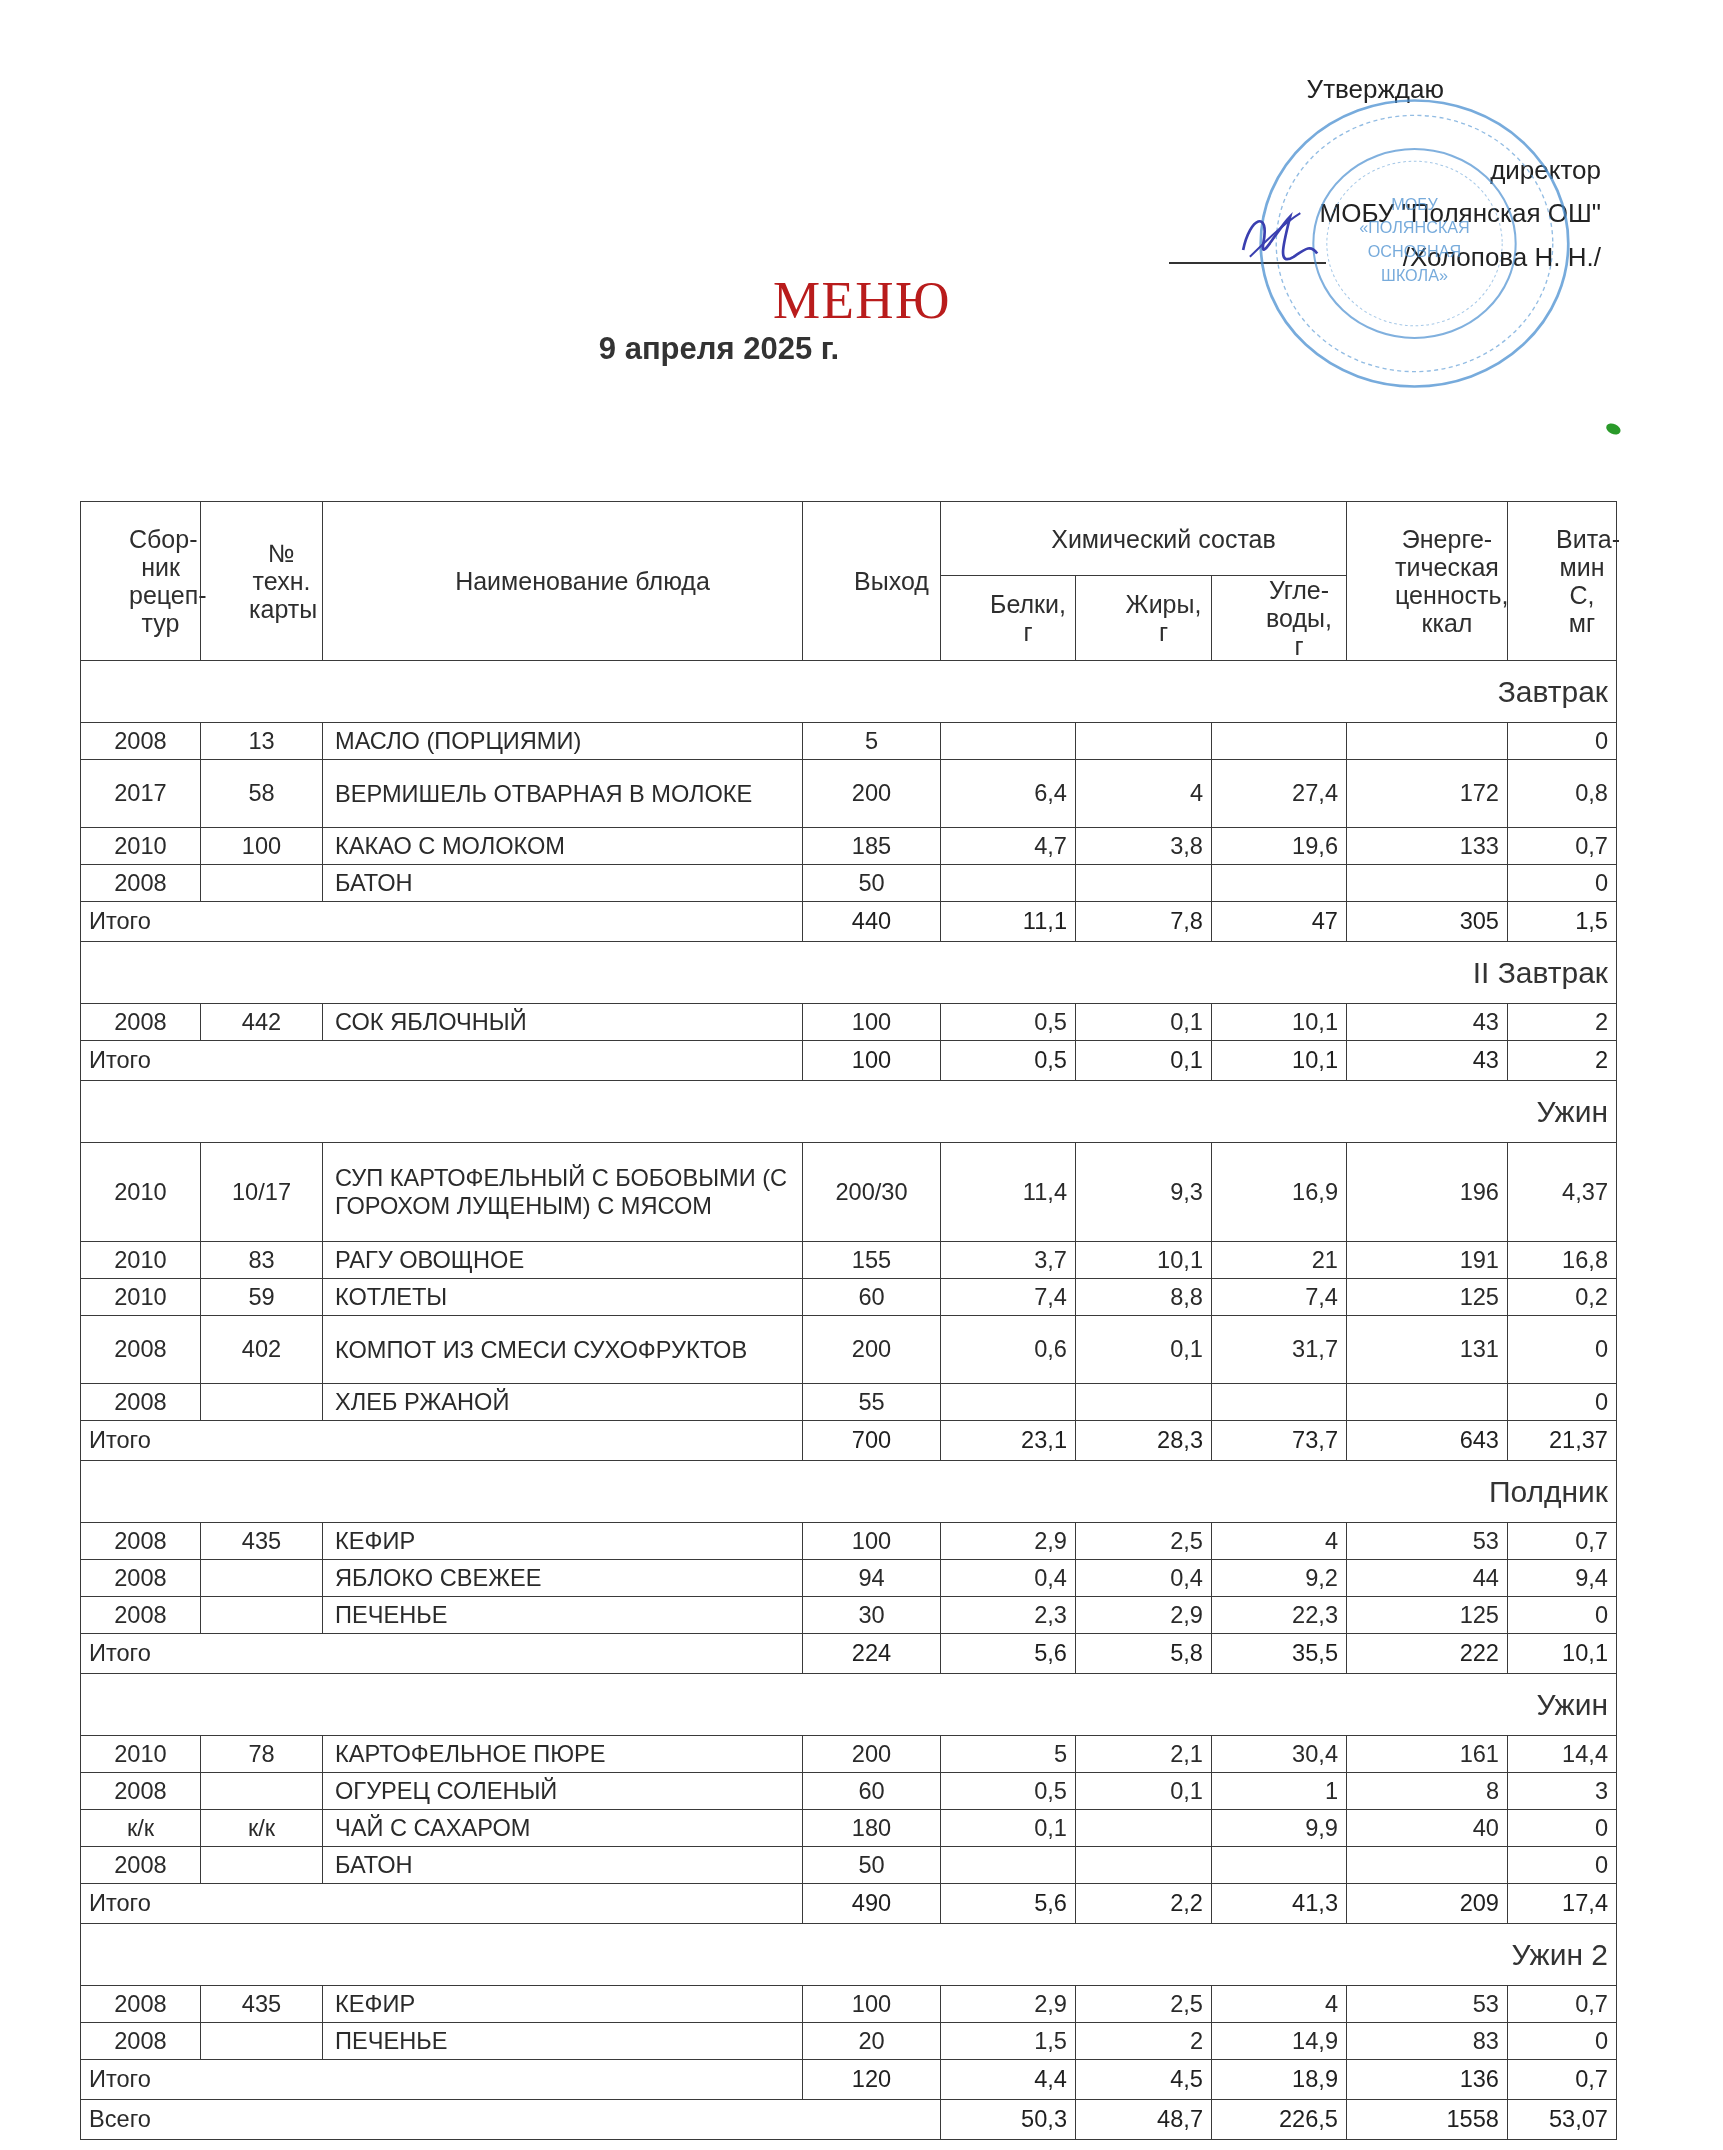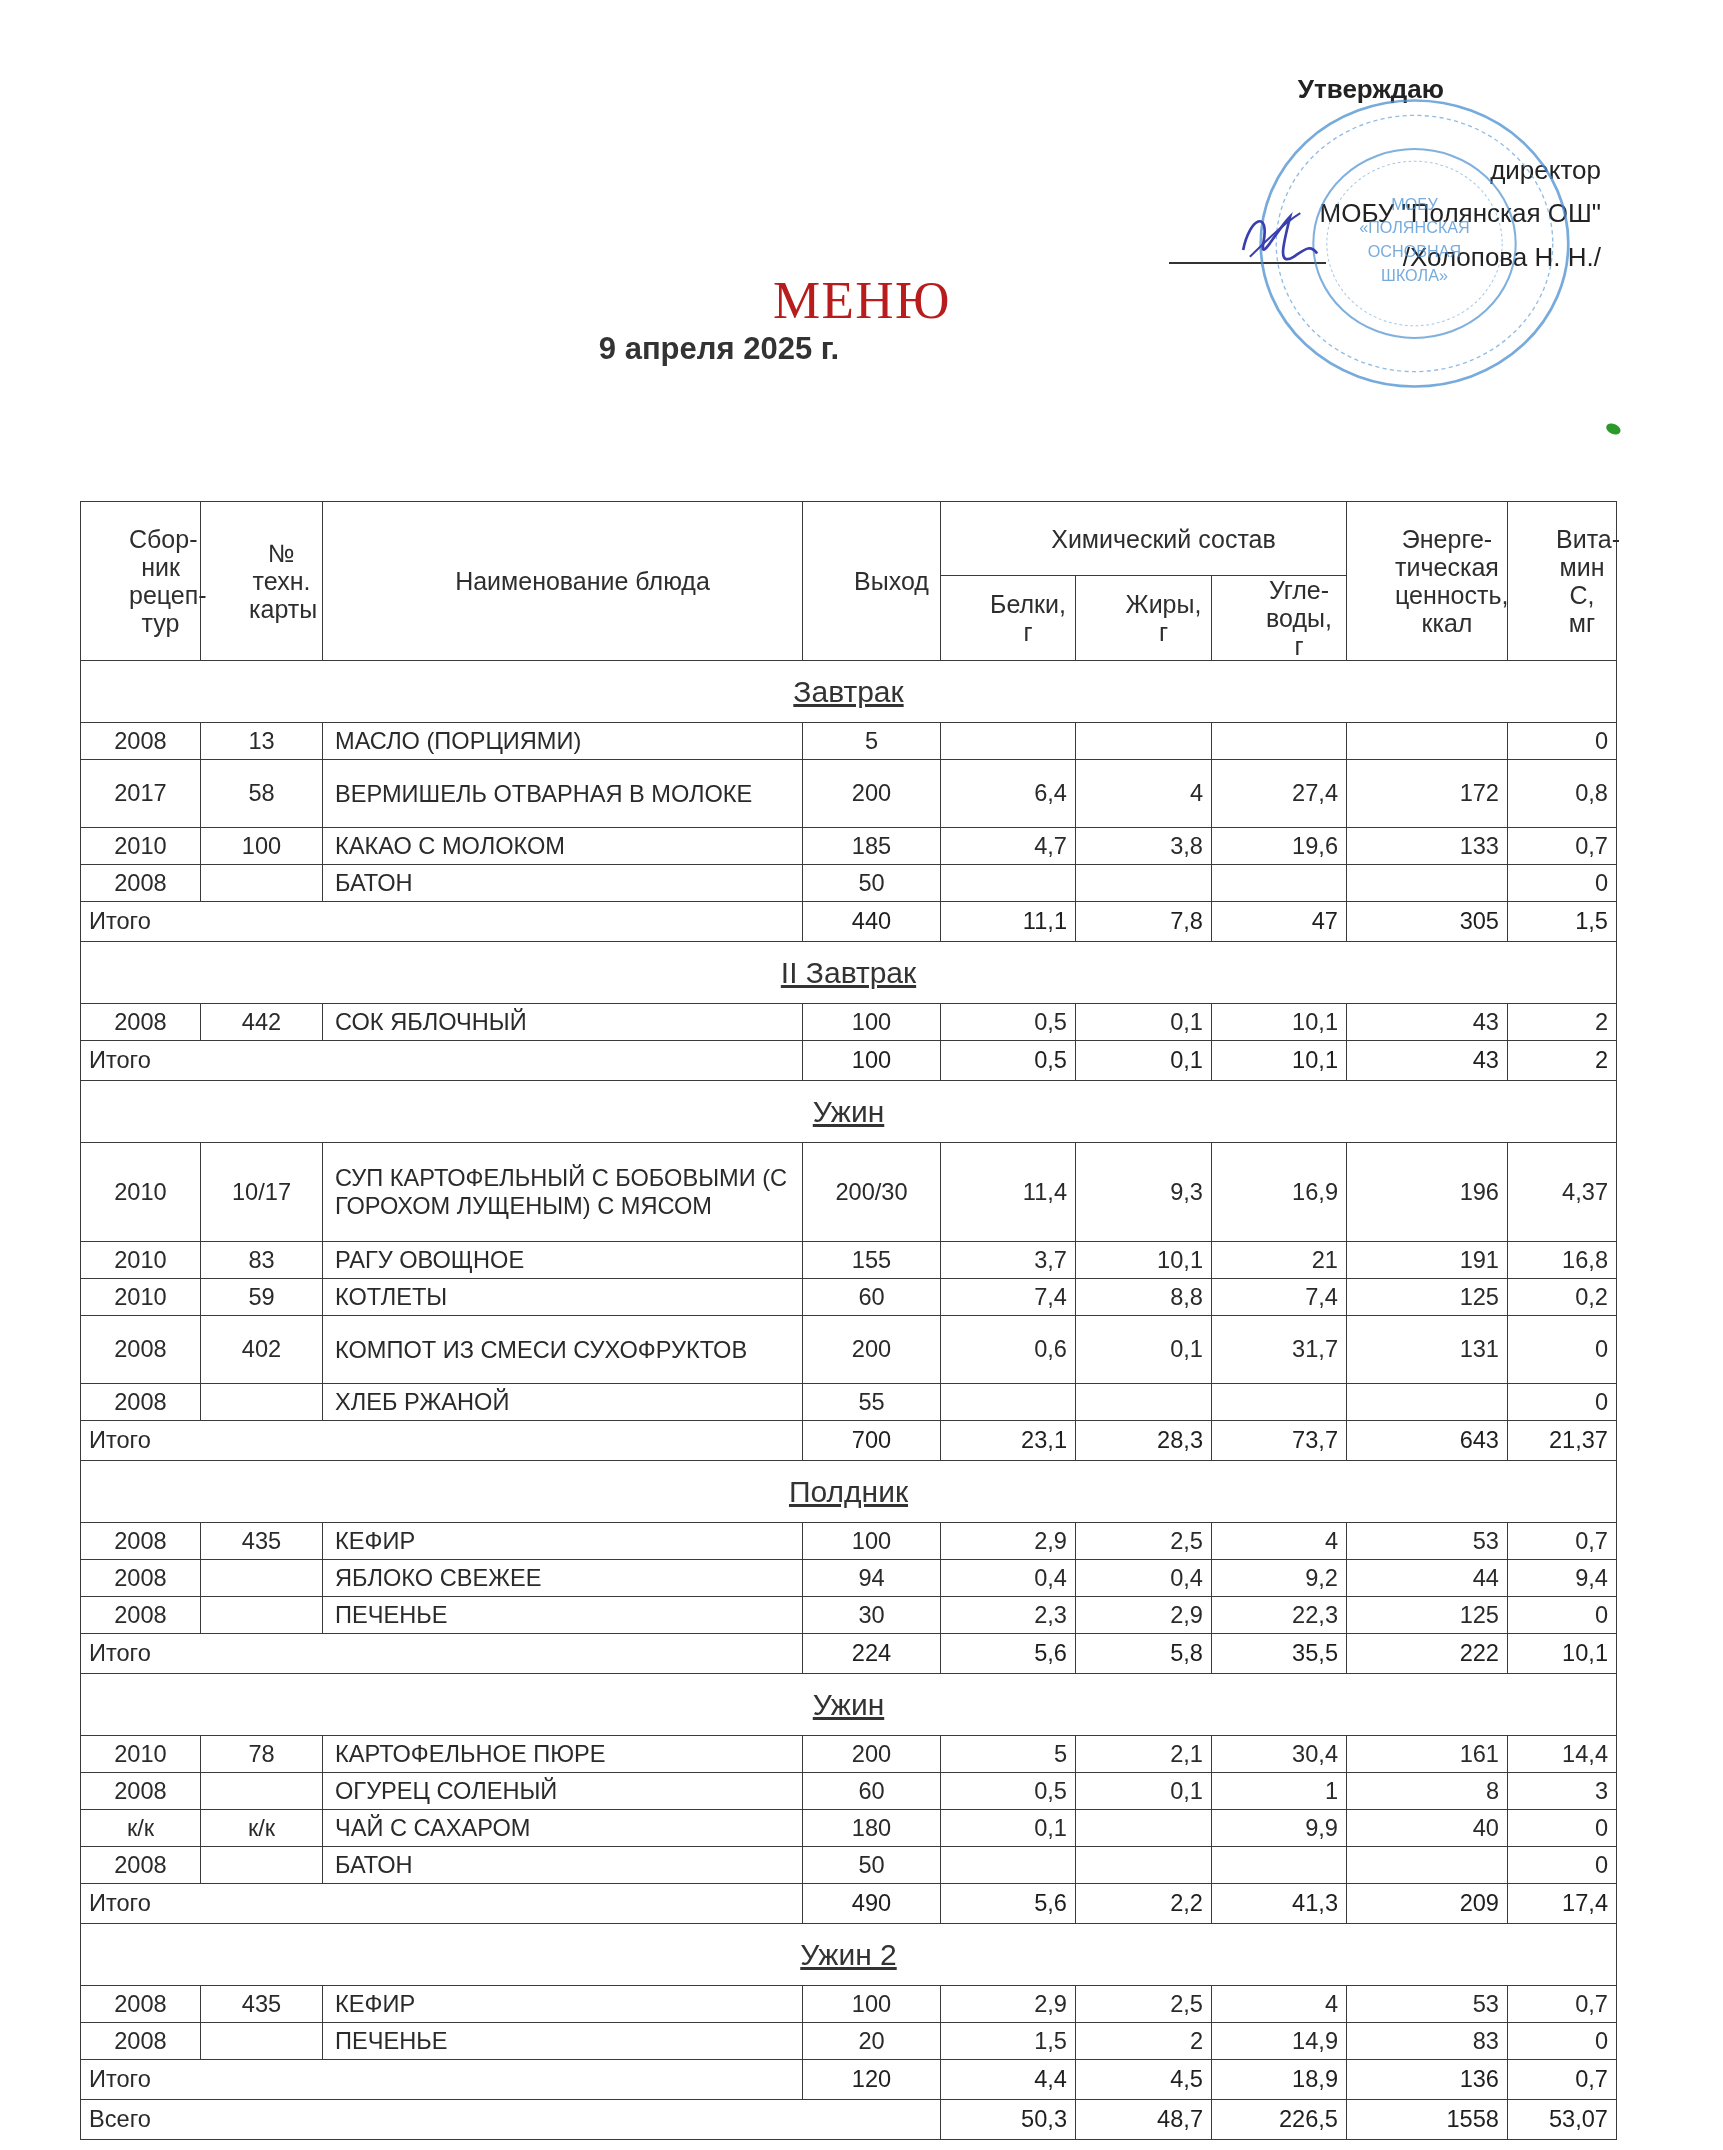--- a/index.html
+++ b/index.html
@@ -1,36 +1,36 @@
 <!DOCTYPE html>
 <html style="font-size:10.8px"><head>
 <meta charset="utf-8">
 <style>
   html, body { margin:0; padding:0; background:#ffffff; }
   body { width:1724px; height:2151px; position:relative; overflow:hidden; color:#2a2a2a;
          font-family:"Liberation Sans", "DejaVu Sans", sans-serif; }
   .approve { position:absolute; right:123px; top:68px; text-align:right; font-size:26px; line-height:43px; color:#222; }
-  .approve .l1 { position:absolute; right:157px; top:0; white-space:nowrap;font-weight:bold; }
+  .approve .l1 { position:absolute; right:157px; top:0; white-space:nowrap; }
   .approve .l2 { position:absolute; right:0; top:81px; white-space:nowrap; }
   .approve .l3 { position:absolute; right:0; top:124px; white-space:nowrap; }
   .approve .l4 { position:absolute; right:0; top:168px; white-space:nowrap; }
   .sig-line { position:absolute; left:1169px; top:262px; width:157px; border-top:2px solid #333; }
   .stamp { position:absolute; left:1256px; top:95px; width:317px; height:297px; }
   .signature { position:absolute; left:1236px; top:203px; width:95px; height:74px; }
   .green-mark { position:absolute; left:1606px; top:424px; width:15px; height:9.5px; background:#2a9a2a; border-radius:50%; transform:rotate(25deg); }
   .title { position:absolute; left:0; width:1724px; top:270px; text-align:center; font-family:"Liberation Serif","DejaVu Serif",serif; font-size:53px; color:#b91c1c; letter-spacing:1.4px; }
   .date { position:absolute; left:0; width:1438px; top:331px; text-align:center; font-size:31px; font-weight:bold; color:#333; }
   table.menu { position:absolute; left:80px; top:501px; width:1537px; border-collapse:collapse; table-layout:fixed; font-size:23.6px; }
   table.menu td, table.menu th { border:1.7px solid #3a3a3a; padding:0 8px; font-weight:normal; }
   table.menu th { text-align:center; line-height:28px; color:#2e2e2e; font-size:25px;padding-left:48px; }
   .c-code, .c-card { text-align:center; }
   .c-name { text-align:left; line-height:28px; padding-left:12px !important; }
   .c-num { text-align:right; }
   .c-out { text-align:center; }
-  tr.sec td { text-align:center; font-size:30px; height:61px; color:#333;text-decoration:underline; }
+  tr.sec td { text-align:right; font-size:30px; height:61px; color:#333; }
   tr.row td { height:36px; }
   tr.total td { height:39px; }
   tr.total td.c-label { text-align:left; }
   tr.total td.c-out, tr.total td.c-num { color:#1f1f1f; }
 </style>
 </head>
 <body>
 
 <div class="approve">
   <div class="l1">Утверждаю</div>

